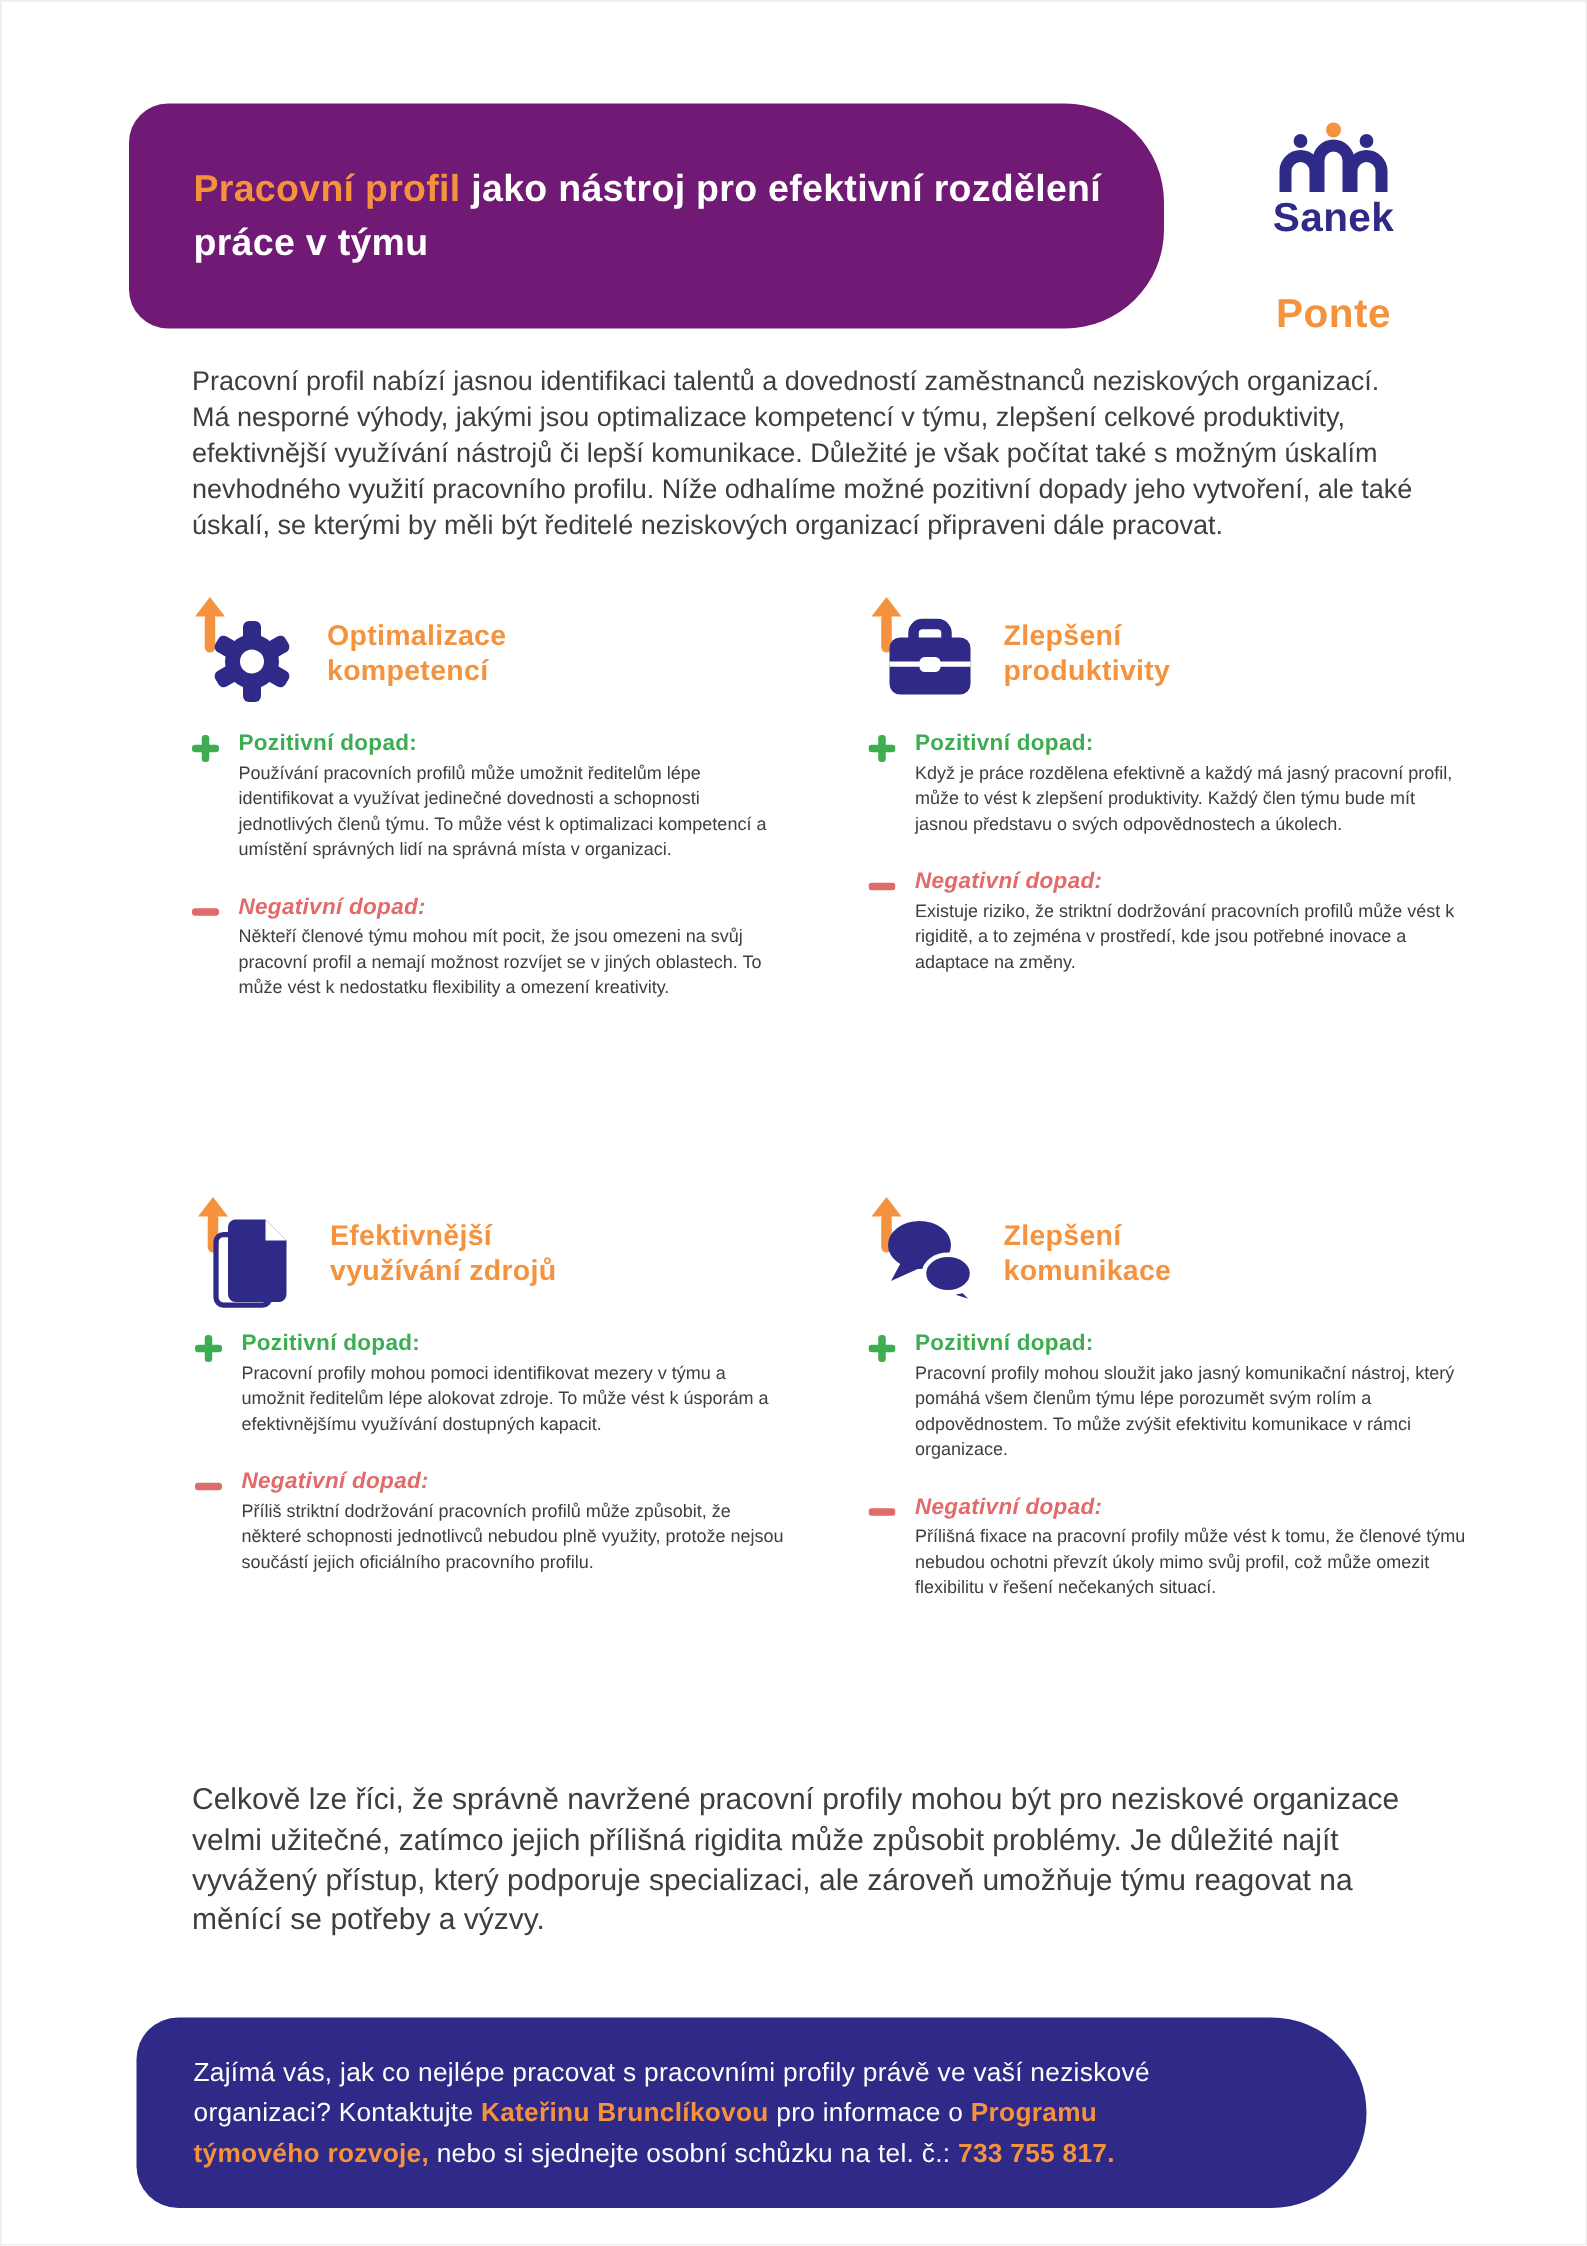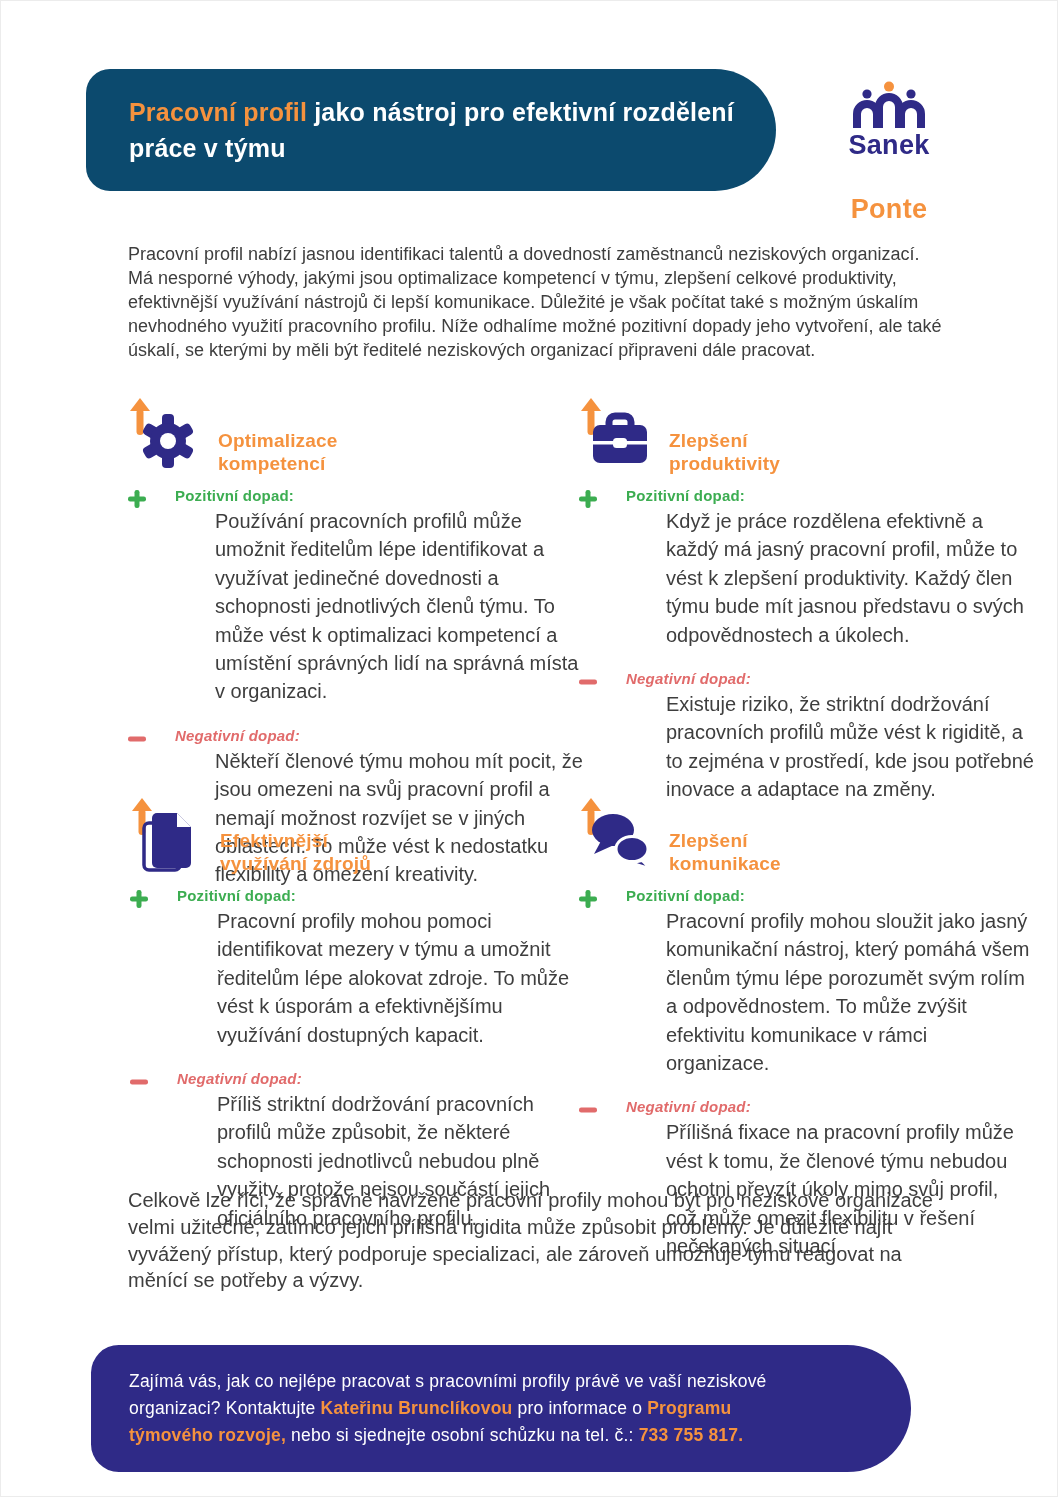--- a/index.html
+++ b/index.html
@@ -4,52 +4,52 @@
 <style>
   * { margin:0; padding:0; box-sizing:border-box; }
   html,body { background:#fff; }
   body { font-family:"Liberation Sans", sans-serif; }
   .page {
     position:relative; width:1058px; height:1497px; background:#ffffff;
     border:1px solid #ececec; overflow:hidden; color:#3e3e3e;
   }
   
   .header-banner {
-    position:absolute; left:85px; top:68px; width:690px; height:122px;
-    background:#0c4a6e; border-radius:26px 66px 66px 26px;
+    position:absolute; left:85px; top:68px; width:690px; height:150px;
+    background:#701a75; border-radius:26px 66px 66px 26px;
     display:flex; align-items:center; padding:0 40px 0 43px;
   }
   .header-title { font-size:25px; font-weight:bold; color:#ffffff; line-height:1.45; letter-spacing:0.2px; }
   .header-title .hl { color:#f5923e; }
   
   .logo { position:absolute; left:836px; top:80px; width:104px; text-align:center; }
   .logo svg { display:block; margin:0 auto 2px auto; }
   .logo-line1 { font-size:27px; font-weight:bold; color:#2f2a87; line-height:1.05; letter-spacing:0.3px; }
   .logo-line2 { font-size:27px; font-weight:bold; color:#f5923e; line-height:1.1; letter-spacing:0.3px;margin-top:36px; }
   
   .intro { position:absolute; left:127px; top:241px; width:818px; font-size:18px; line-height:1.34; color:#3e3e3e; }
   .conclusion-1 { position:absolute; left:127px; top:1186px; width:818px; font-size:20px; line-height:1.34; }
   .conclusion-2 { position:absolute; left:127px; top:1263px; width:818px; font-size:14.5px; line-height:1.34; }
   
   .section { position:absolute; width:412px; }
   .sec-1 { left:127px; top:396px; }
   .sec-2 { left:578px; top:396px; }
   .sec-3 { left:129px; top:796px; }
   .sec-4 { left:578px; top:796px; }
-  .sec-head { display:flex; align-items:flex-end; gap:18px; min-height:78px; margin-bottom:12px; }
+  .sec-head { display:flex; align-items:center; gap:18px; min-height:78px; margin-bottom:12px; }
   .sec-icon { position:relative; width:72px; height:78px; flex-shrink:0; }
   .sec-icon .main-ic { position:absolute; left:10px; top:14px; }
   .sec-icon .up-arrow { position:absolute; left:0px; top:0px; }
   .sec-title { font-size:19px; font-weight:bold; color:#f5923e; line-height:1.22; letter-spacing:0.2px; }
-  .impact { display:flex; gap:29px; margin-bottom:21px; }
+  .impact { display:flex; gap:13px; margin-bottom:21px; }
   .impact-sign { width:18px; flex-shrink:0; padding-top:3px; }
   .impact-label { font-size:15px; font-weight:bold; margin-bottom:3px; letter-spacing:0.2px; }
   .impact-label.pos { color:#3cad51; }
   .impact-label.neg { color:#e16b6b;font-style:italic; }
-  .impact-text { font-size:20px; line-height:1.42; color:#3e3e3e; width:368px;margin-left:40px; }
+  .impact-text { font-size:12px; line-height:1.42; color:#3e3e3e; width:368px; }
   
   .footer-banner {
     position:absolute; left:90px; top:1344px; width:820px; height:127px;
     background:#2f2a87; border-radius:28px 64px 64px 28px;
     display:flex; align-items:center; padding:0 95px 0 38px;
   }
   .footer-text { font-size:17.5px; color:#ffffff; line-height:1.55; letter-spacing:0.2px; }
   .footer-text .fhl { color:#f5923e; font-weight:bold;margin-top:40px; }
 </style>
 </head>

